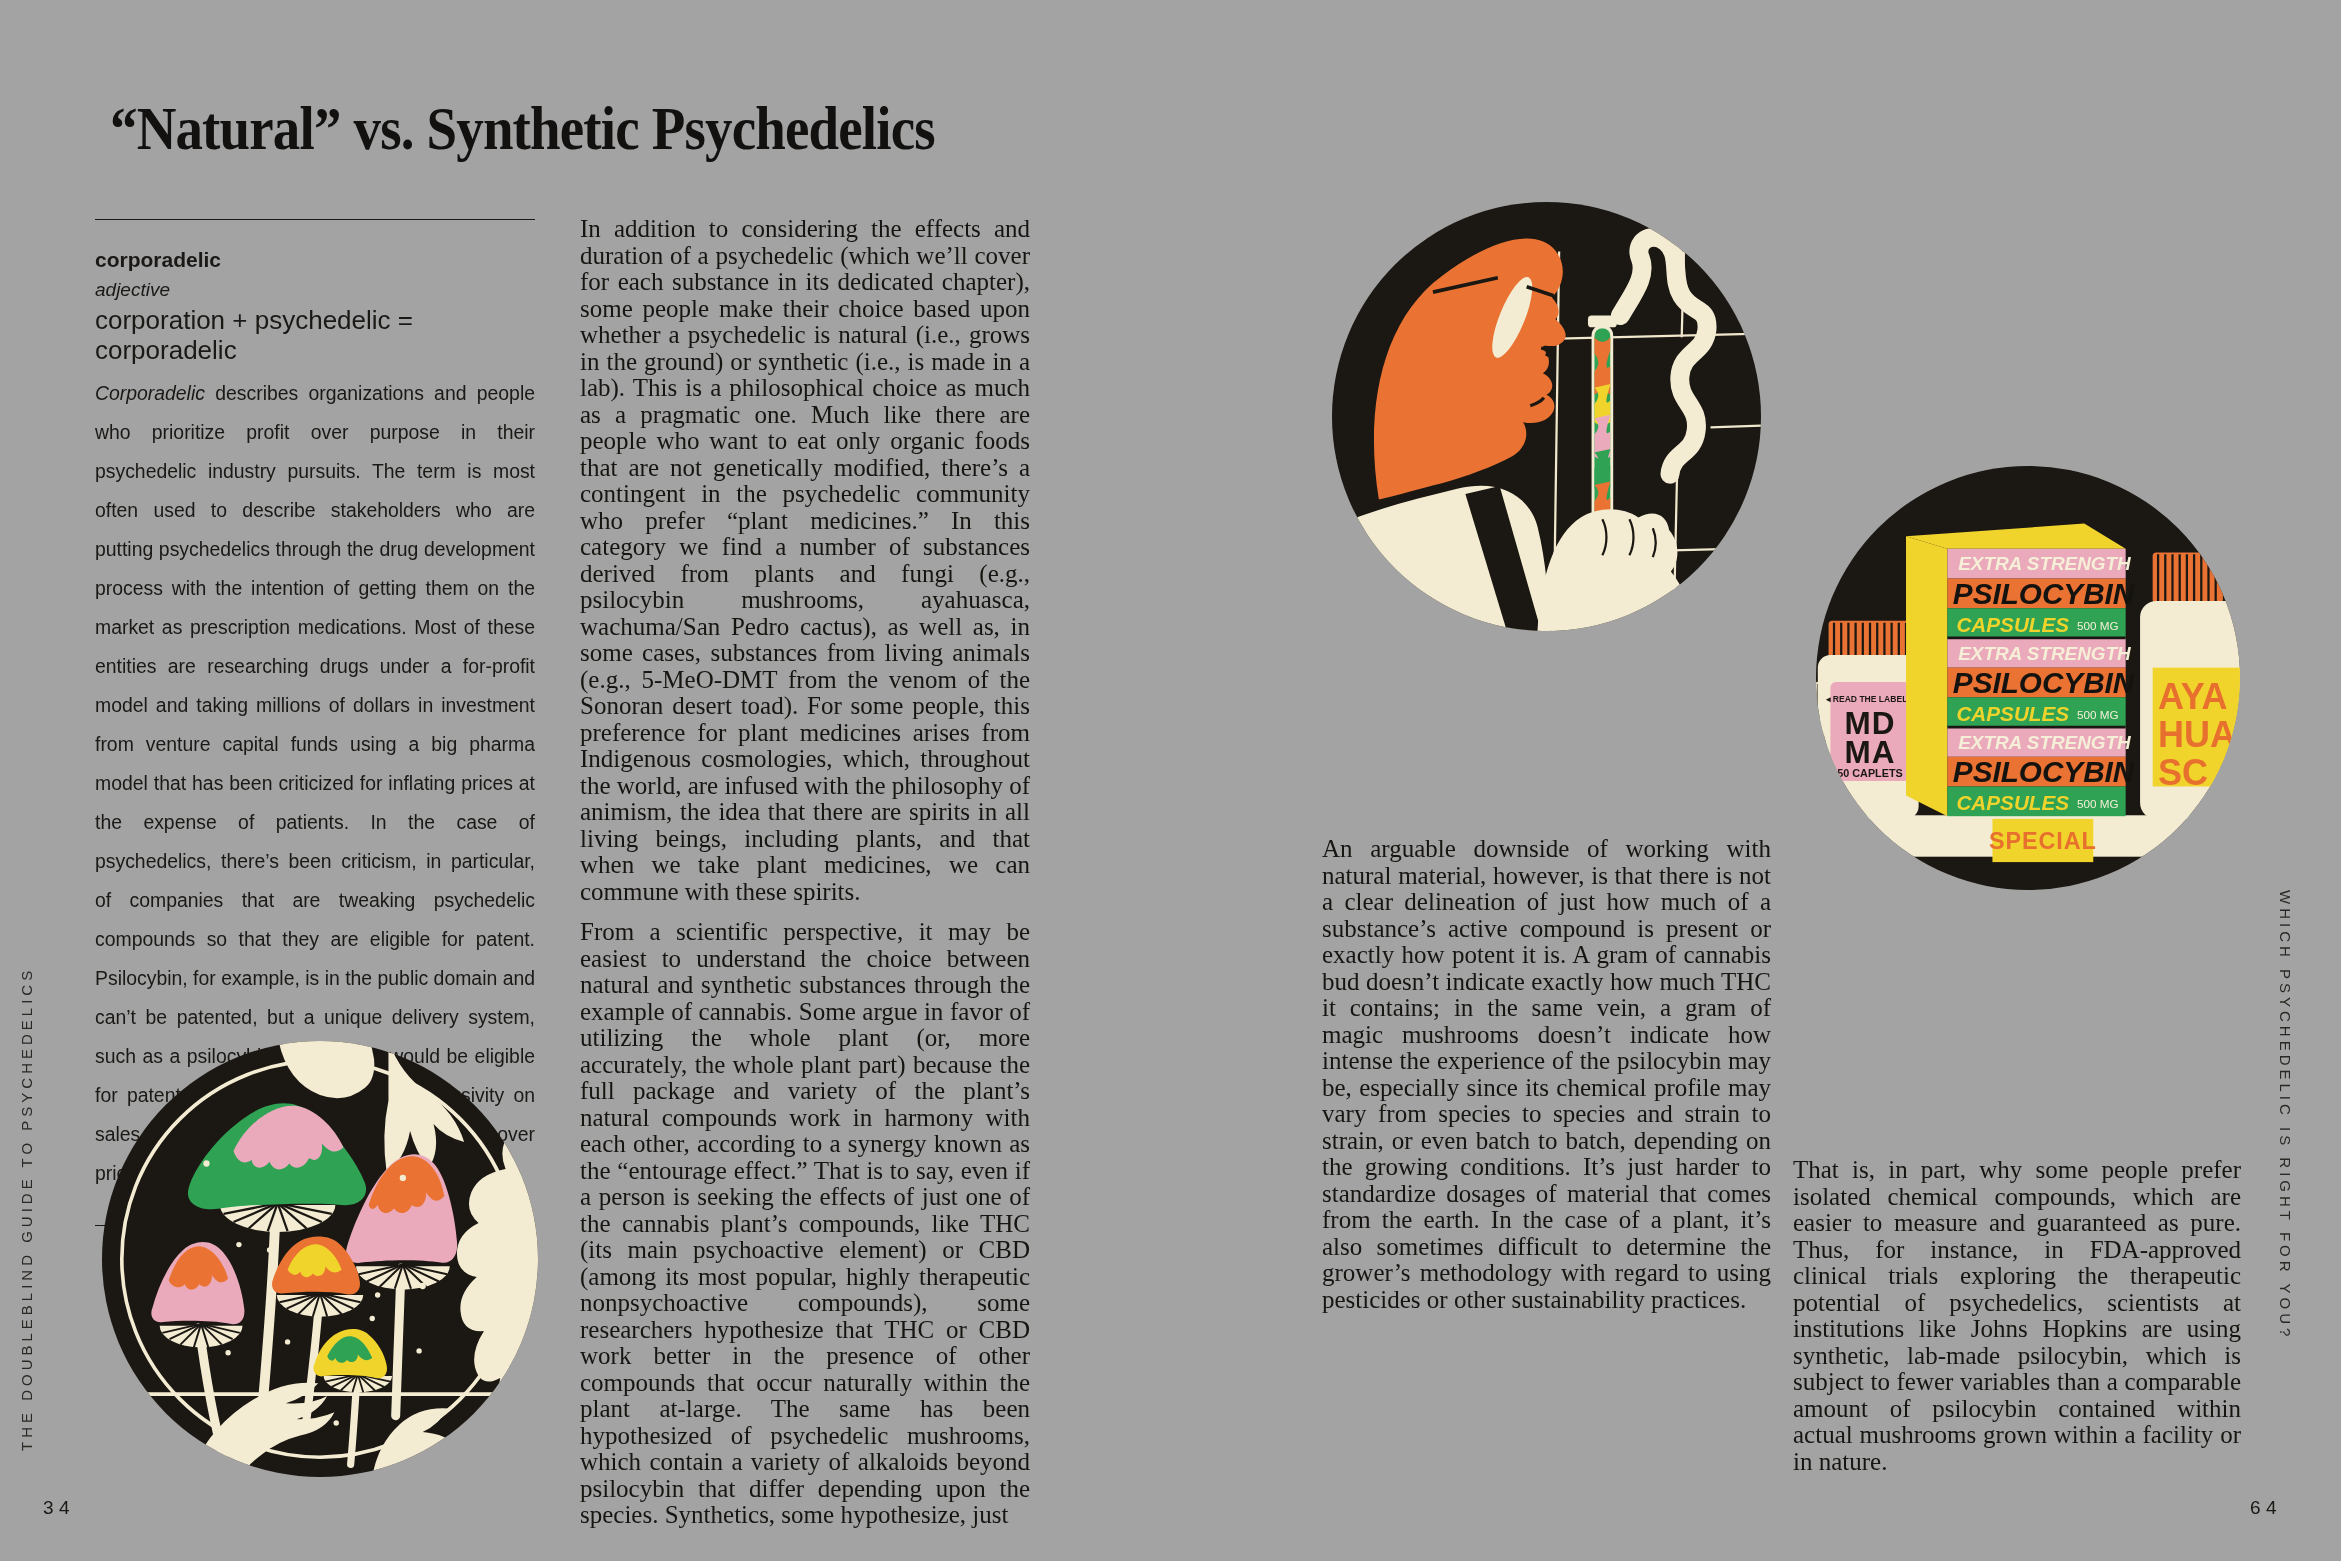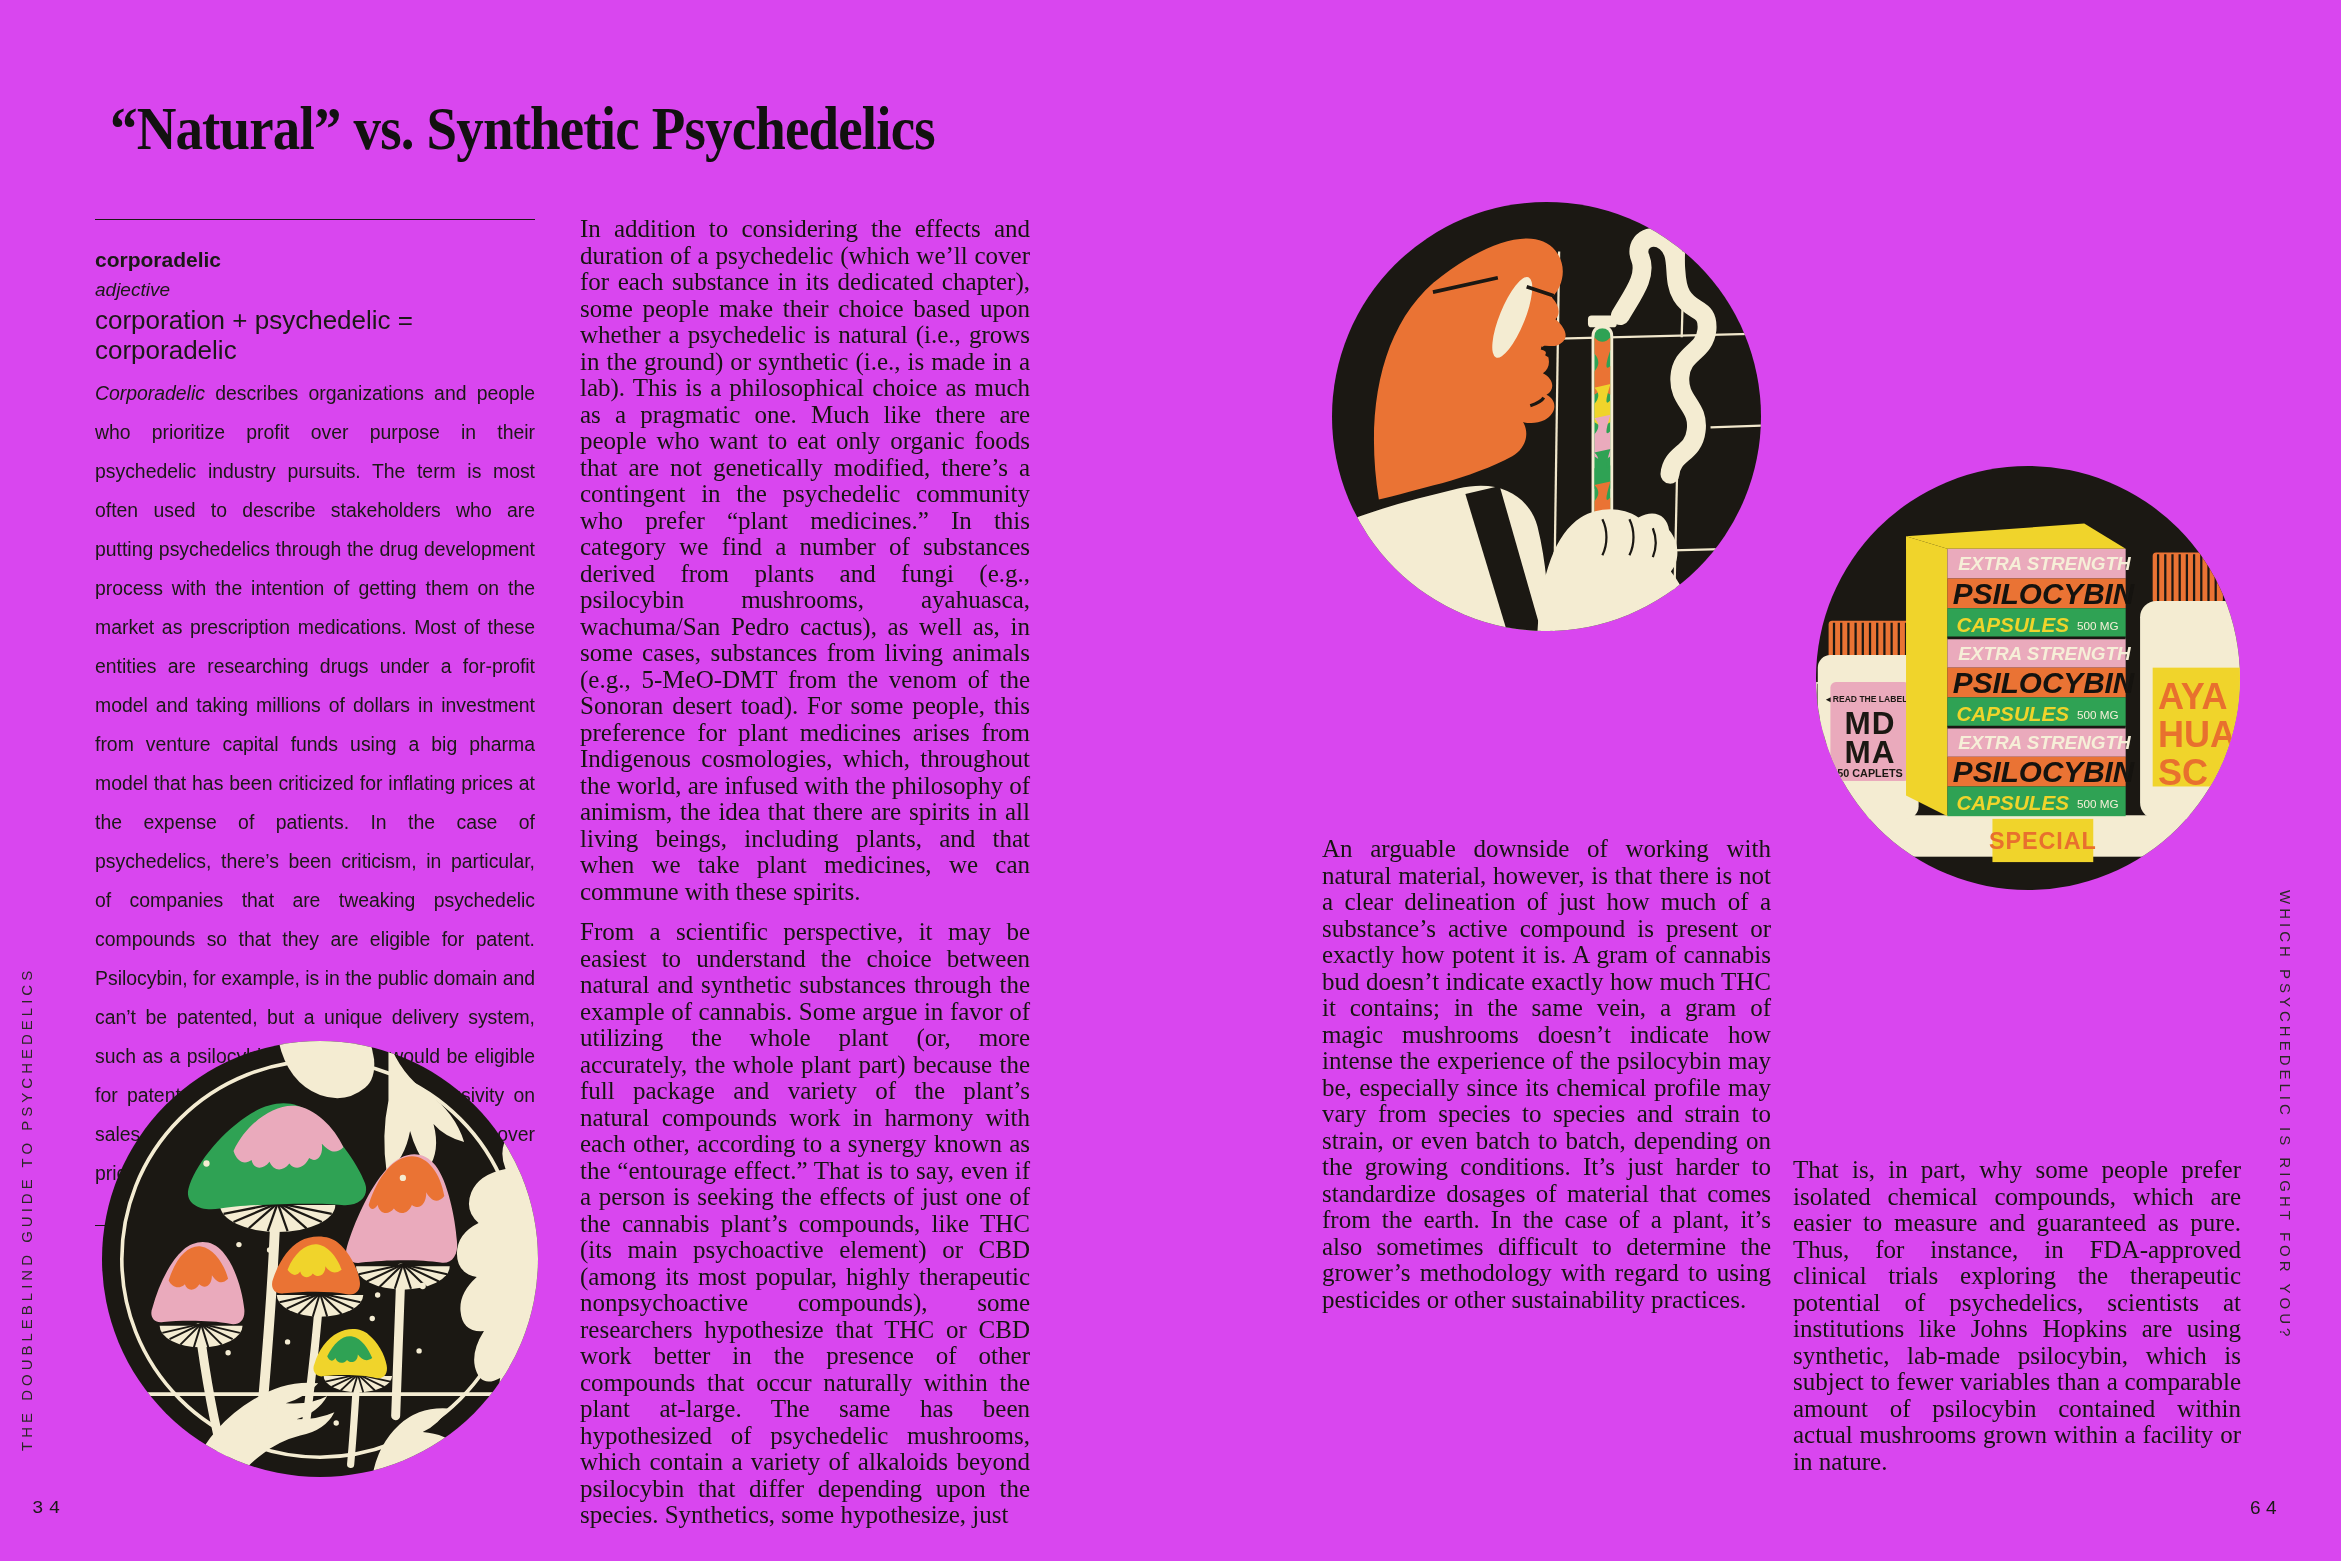--- a/index.html
+++ b/index.html
@@ -1,37 +1,37 @@
 <!DOCTYPE html>
 <html style="font-size:14.4px"><head>
 <meta charset="utf-8">
 <style>
   html,body{margin:0;padding:0;background:#e8e6e0;}
   .canvas{
     position:relative; width:2342px; height:1561px;
-    background:#d946ef; overflow:hidden;
+    background:#a3a3a3; overflow:hidden;
     font-family:"Liberation Sans", sans-serif; color:#1b1916;
   }
   
   .page-title{
     position:absolute; left:110px; top:94px;
     font-family:"Liberation Serif", serif; font-weight:700;
     font-size:61px; letter-spacing:-0.9px; color:#121110;
     transform:scaleX(.9); transform-origin:left top; white-space:nowrap;
   }
   .edge-text{
     position:absolute; font-size:15px; letter-spacing:4px;
     color:#2a2824; white-space:nowrap;
   }
   .edge-left{ left:18px; top:847px; writing-mode:vertical-rl; transform:rotate(180deg); height:604px;}
   .edge-right{ left:2277px; top:890px; writing-mode:vertical-rl; height:567px;}
   .page-num{
     position:absolute; font-size:19px; letter-spacing:5.4px; color:#1b1916;
   }
-  .pn-left{ left:32px; top:1497px;font-family:Liberation Mono, monospace;}
+  .pn-left{ left:43px; top:1497px;}
   .pn-right{ left:2250px; top:1497px;}
 
   .sidebar{
     position:absolute; left:95px; top:219px; width:440px;
     border-top:1.8px solid #1b1916; border-bottom:1.8px solid #1b1916;
     padding:25px 0 32px 0;
   }
   .sidebar .term{ font-size:21px; font-weight:700; line-height:30px;}
   .sidebar .pos{ font-size:19px; font-style:italic; line-height:30px;}
   .sidebar .ety{ font-size:26px; line-height:30px;}

